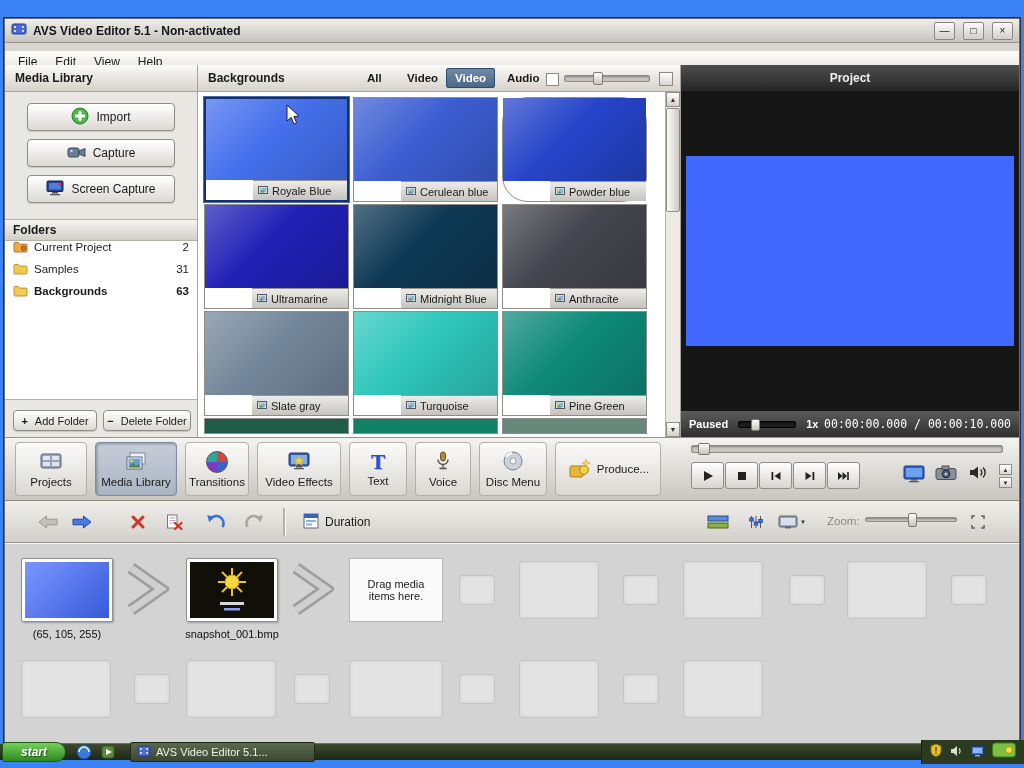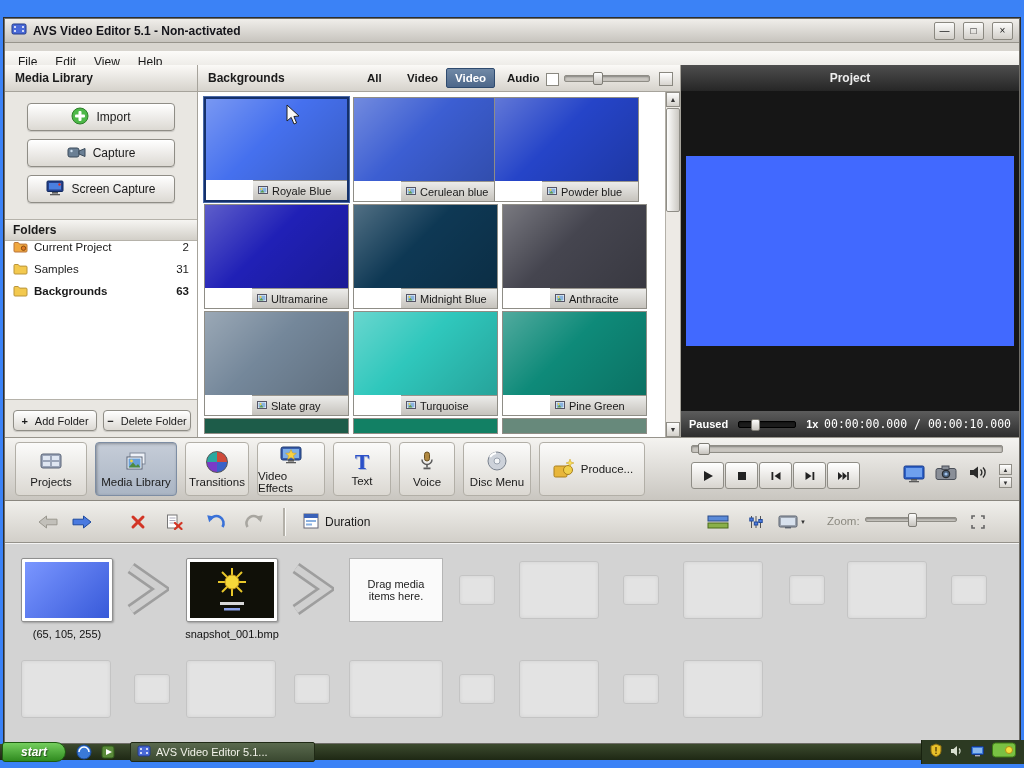--- a/index.html
+++ b/index.html
@@ -209,21 +209,21 @@
             <div class="tile-label">
                 <span><svg width="10" height="10">
                     <rect x="0.5" y="1.5" width="9" height="7" fill="#fff" stroke="#556"></rect>
                     <rect x="1.5" y="2.5" width="7" height="5" fill="#8ab4e0"></rect>
                     <circle cx="3.5" cy="4" r="1" fill="#f5d442"></circle>
                     <path d="M2,7.5 L4.5,5 L6.5,7.5 Z" fill="#5a9a4a"></path>
                   </svg></span>
                 <span>Cerulean blue</span>
               </div>
           </div>
-          <div class="tile" style="left:296px;top:5px;">
+          <div class="tile" style="left:304px;top:5px;border-radius:26px;">
             <div class="tile-color" style="background-color: rgb(37, 68, 200);"></div>
             <div class="tile-label">
                 <span><svg width="10" height="10">
                     <rect x="0.5" y="1.5" width="9" height="7" fill="#fff" stroke="#556"></rect>
                     <rect x="1.5" y="2.5" width="7" height="5" fill="#8ab4e0"></rect>
                     <circle cx="3.5" cy="4" r="1" fill="#f5d442"></circle>
                     <path d="M2,7.5 L4.5,5 L6.5,7.5 Z" fill="#5a9a4a"></path>
                   </svg></span>
                 <span>Powder blue</span>
               </div>
@@ -352,21 +352,21 @@
                 <rect x="4.5" y="7.5" width="12" height="9" fill="#6aa0d8"></rect>
                 <circle cx="7.5" cy="10" r="1.4" fill="#f5d442"></circle>
                 <path d="M4.5,16.5 L9,11.5 L12,15 L14,13 L16.5,16.5 Z" fill="#4e8a3e"></path>
               </svg></span>
           <span>Media Library</span>
         </div>
         <div class="tab" style="width:64px;">
           <span style="width:20px;height:20px;border-radius:50%;border:1px solid #555;background:conic-gradient(#d04a3a 0 25%, #3a62c8 0 50%, #7a3ac8 0 75%, #2aa8a0 0 100%);display:inline-block;"></span>
           <span>Transitions</span>
         </div>
-        <div class="tab" style="width:68px;align-items:center;">
+        <div class="tab" style="width:84px;align-items:center;">
           <span><svg width="24" height="20">
                 <rect x="2" y="2" width="20" height="13" rx="2" fill="#3a5fae" stroke="#1e3a70"></rect>
                 <rect x="4" y="4" width="16" height="9" fill="#7fb0e8"></rect>
                 <polygon points="12,4.5 13.6,8 17.4,8.3 14.5,10.7 15.4,14.4 12,12.3 8.6,14.4 9.5,10.7 6.6,8.3 10.4,8" fill="#f8d042" stroke="#c89a1a" stroke-width="0.5"></polygon>
                 <rect x="9" y="15" width="6" height="1.6" fill="#5a5a5a"></rect>
                 <rect x="7" y="17" width="10" height="1.3" fill="#5a5a5a"></rect>
               </svg></span>
           <span>Video Effects</span>
         </div>
         <div class="tab" style="width:58px;">

